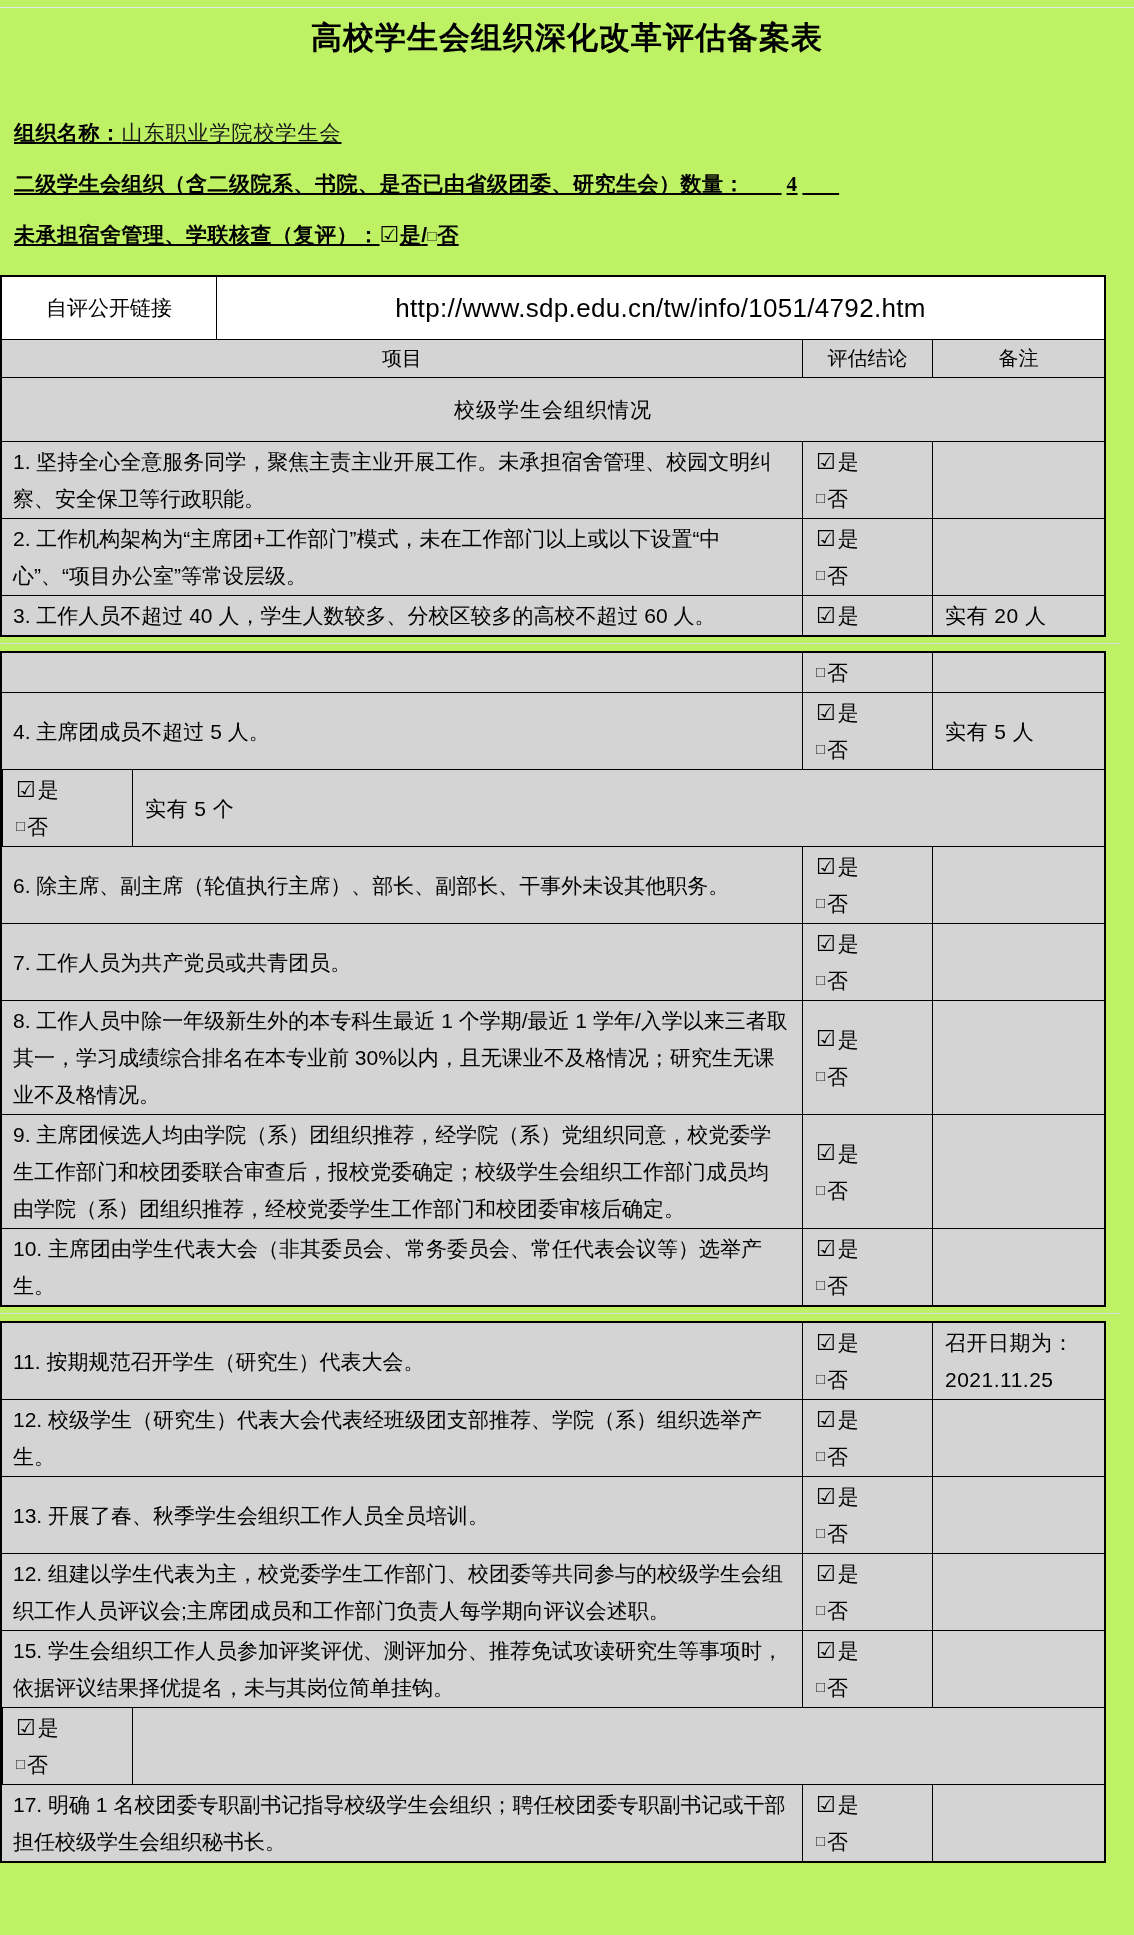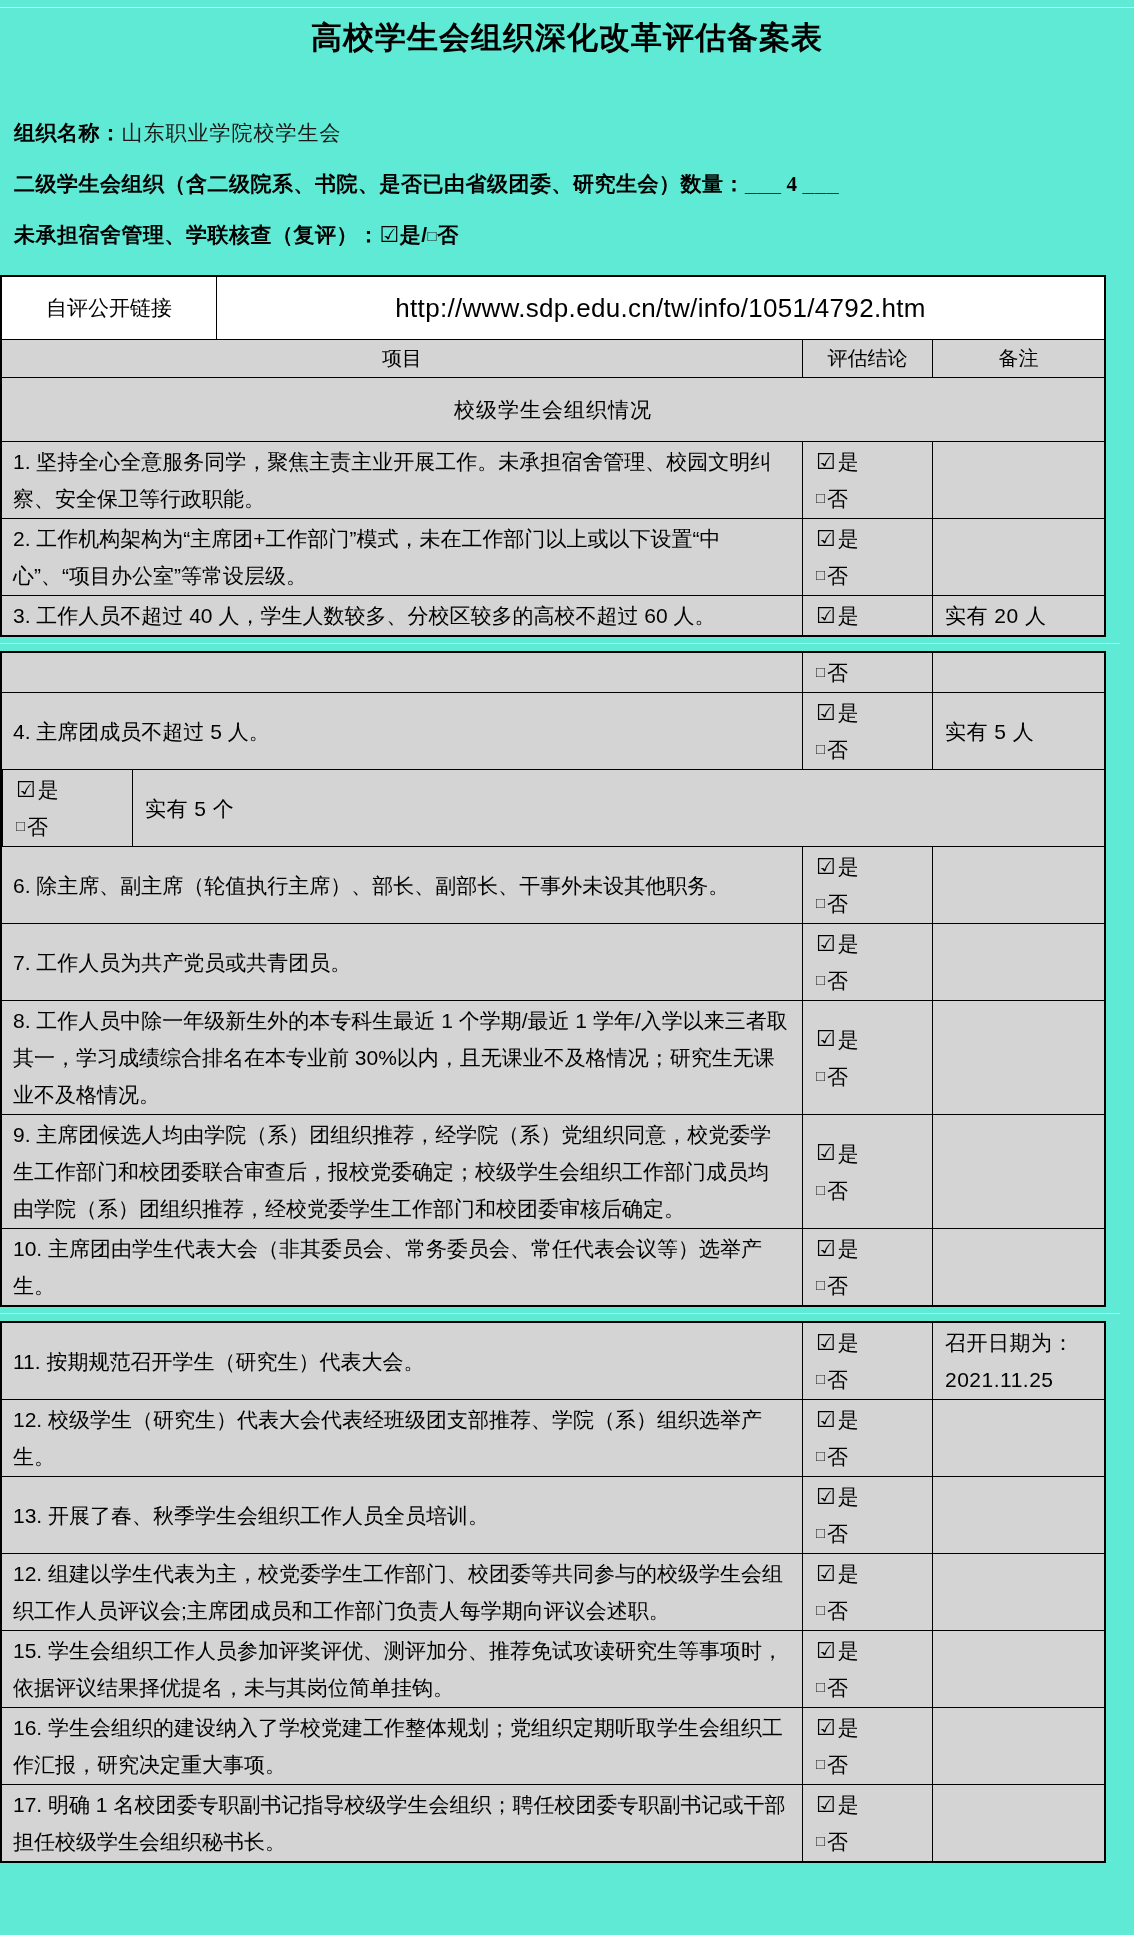--- a/index.html
+++ b/index.html
@@ -1,23 +1,23 @@
 <!DOCTYPE html>
 <html><head>
 <meta charset="utf-8">
 <style>
   html,body{margin:0;padding:0;background:#ffffff;}
-  .page{width:1134px;height:1935px;position:relative;background:#5eead4;overflow:hidden;
+  .page{width:1134px;height:1935px;position:relative;background:#bef264;overflow:hidden;
         font-family:"Liberation Sans",sans-serif;color:#000;}
   .top-line{position:absolute;top:7px;left:0;width:100%;height:1px;background:#e6e6e6;}
 
   .title{margin:0;padding-top:17px;text-align:center;font-size:31px;font-weight:700;letter-spacing:1px;}
 
   .fields{margin:60px 0 0 14px;}
-  .fline{font-size:21px;font-weight:700;line-height:27px;margin:0 11px 23px 0;letter-spacing:.5px;}
+  .fline{font-size:21px;font-weight:700;line-height:27px;margin:0 11px 23px 0;letter-spacing:.5px;text-decoration:underline;}
   .serif-val{font-family:"Liberation Serif",serif;font-weight:400;color:#1a1a1a;letter-spacing:1px;}
   .count-num{font-family:"Liberation Serif",serif;font-weight:700;margin:0 5px;}
   .cb-box{display:inline-block;}
   .cb-checked{font-size:22px;font-weight:400;}
   .cb-un{font-size:15px;font-weight:400;color:#222;vertical-align:1px;}
 
   .content{width:1106px;}
   .tbl{border:2px solid #000;background:#d4d4d4;box-sizing:border-box;width:1106px;}
   .tbl-first{margin-top:26px;}
   .row{display:flex;align-items:stretch;}
@@ -341,23 +341,20 @@
               <span class="cb-label">是</span>
             </div>
             <div class="cb-line">
               <span class="cb-box cb-un">□</span>
               <span class="cb-label">否</span>
             </div>
           </div>
           <div class="cell c3 remark-cell"></div>
         </div>
         <div class="row drow">
-          <div class="cell c1 item-cell">
-            <span class="item-text">16. 学生会组织的建设纳入了学校党建工作整体规划；党组织定期听取学生会组织工作汇报，研究决定重大事项。</span>
-          </div>
           <div class="cell c2 concl-cell">
             <div class="cb-line">
               <span class="cb-box cb-checked">☑</span>
               <span class="cb-label">是</span>
             </div>
             <div class="cb-line">
               <span class="cb-box cb-un">□</span>
               <span class="cb-label">否</span>
             </div>
           </div>

